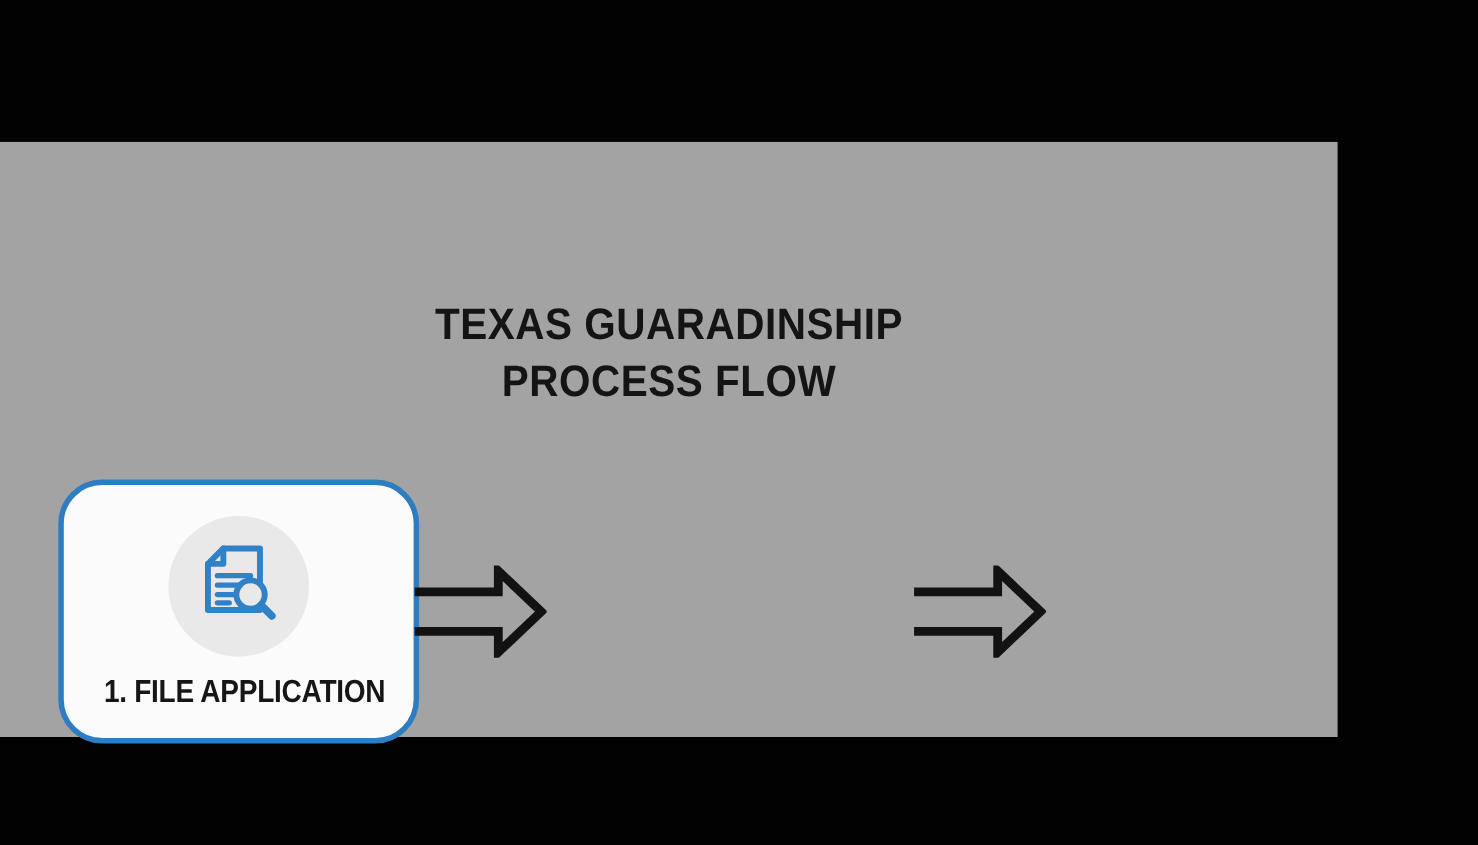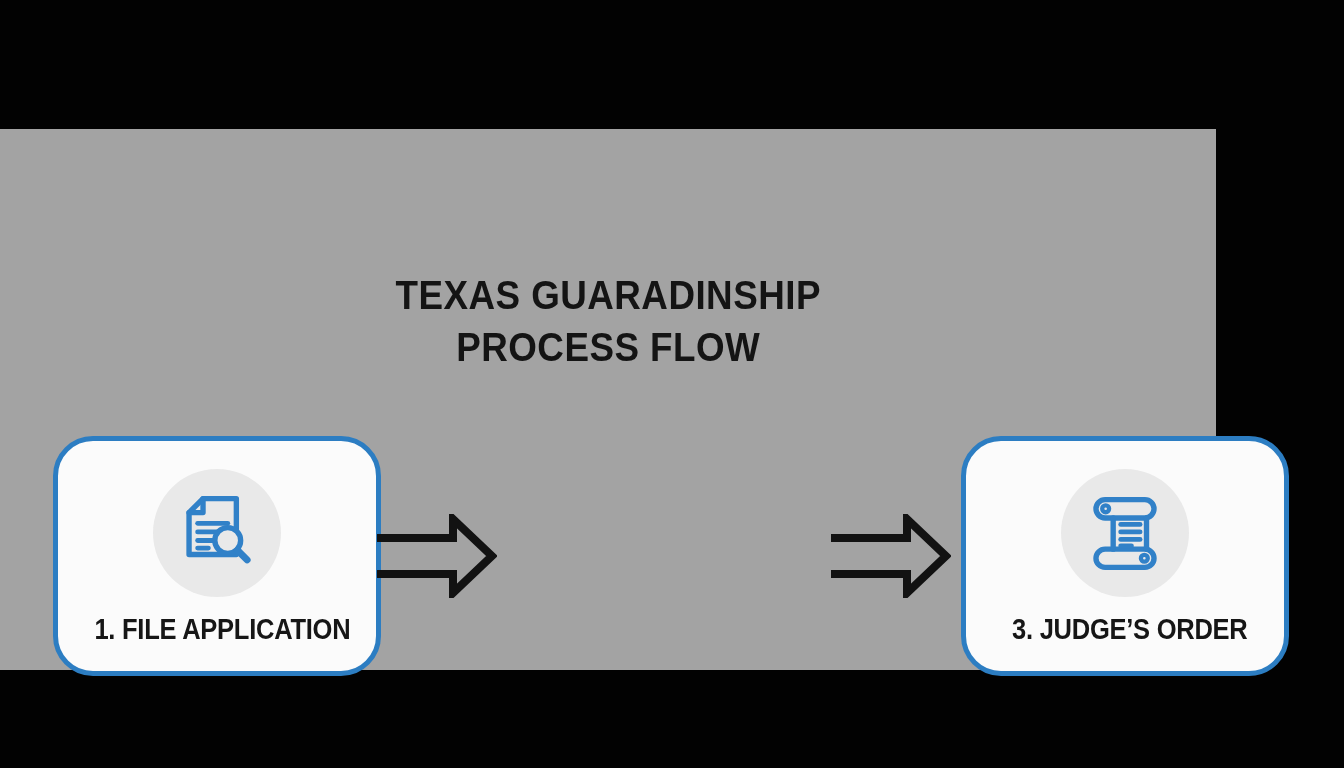--- a/index.html
+++ b/index.html
@@ -148,34 +148,15 @@
 
     <svg class="flow-arrow a1" viewBox="0 0 122 84">
       <path class="arrow-path" d="M2,24 L78,24 L78,5 L117,42 L78,79 L78,60 L2,60"></path>
     </svg>
 
 
     <svg class="flow-arrow a2" viewBox="0 0 122 84">
       <path class="arrow-path" d="M2,24 L78,24 L78,5 L117,42 L78,79 L78,60 L2,60"></path>
     </svg>
 
-    <div class="step-box b3">
-      <div class="icon-circle">
-        <svg viewBox="0 0 80 80">
-          <rect class="ic" x="13" y="9" width="54" height="17" rx="8.5"></rect>
-          <circle cx="22" cy="17.5" r="3.2" fill="none" stroke="#3181c8" stroke-width="4"></circle>
-          <rect class="ic" x="13" y="55" width="54" height="17" rx="8.5"></rect>
-          <circle cx="58" cy="63.5" r="3.2" fill="none" stroke="#3181c8" stroke-width="4"></circle>
-          <path class="ic" d="M29,26 V55"></path>
-          <path class="ic" d="M60,26 V55"></path>
-          <path class="ic-thin" d="M36,32 H54"></path>
-          <path class="ic-thin" d="M36,39 H54"></path>
-          <path class="ic-thin" d="M36,46 H54"></path>
-          <path class="ic-thin" d="M36,52 H46"></path>
-        </svg>
-      </div>
-      <div class="step-label">
-        <span class="squeeze">3. JUDGE’S ORDER</span>
-      </div>
-    </div>
 
   </div>
 </div>
 
 </body></html>

